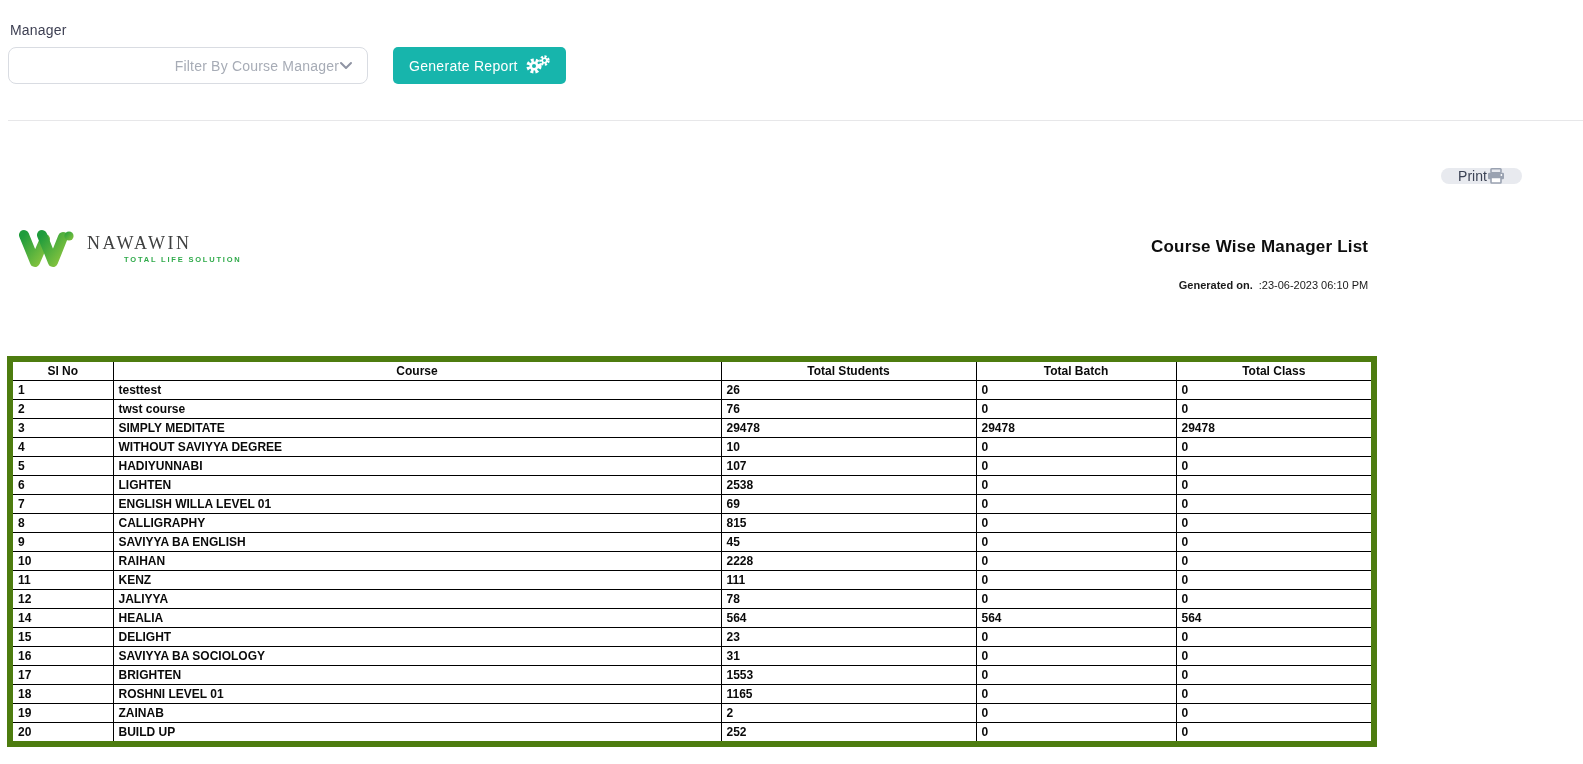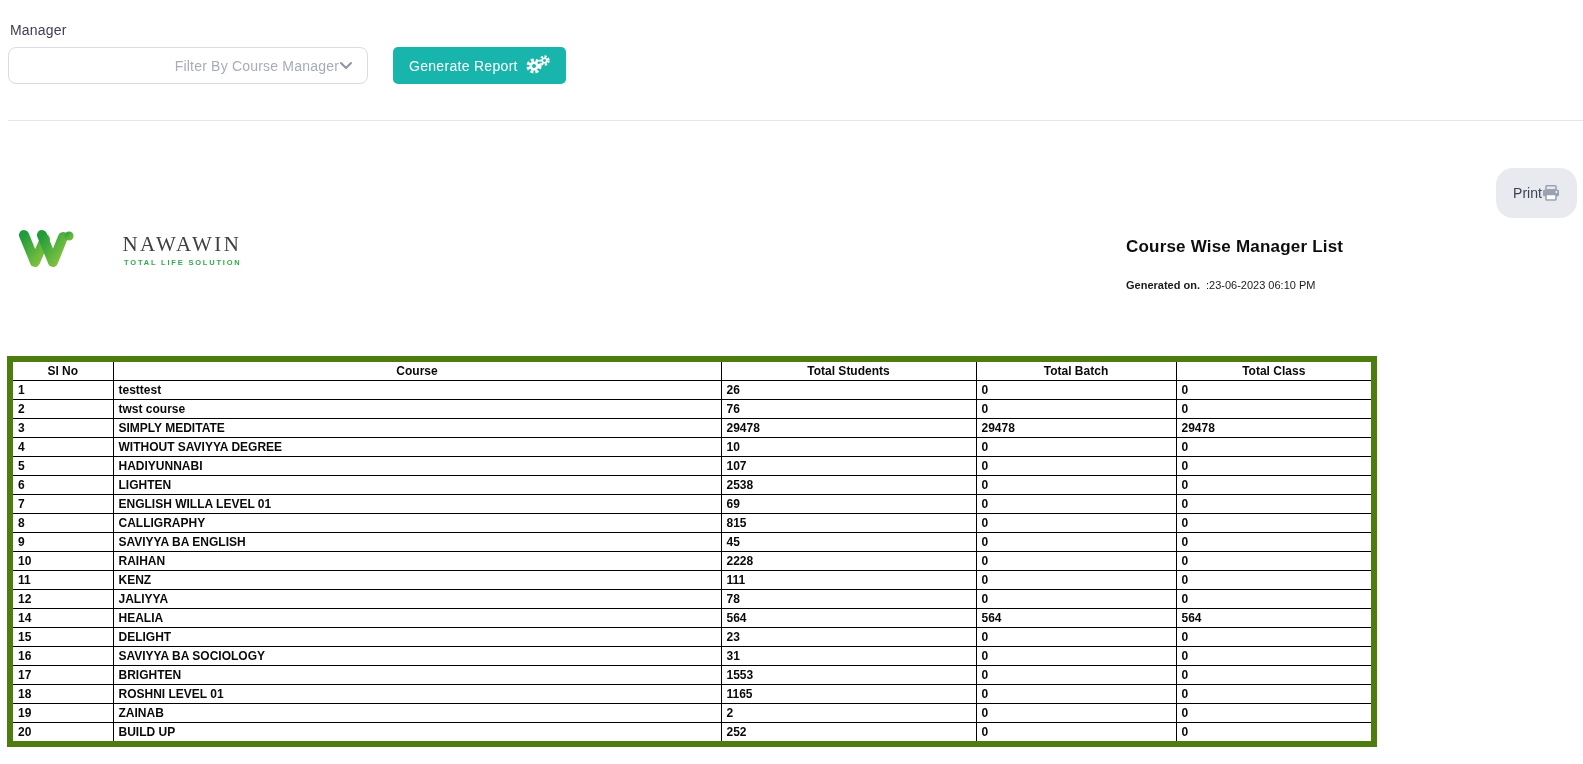--- a/index.html
+++ b/index.html
@@ -36,41 +36,41 @@
   .gear-big { left:0; top:3px; }
   .gear-small { left:13px; top:0; }
 
   .divider {
     position:absolute; left:8px; right:0; top:120px;
     border-top:1px solid #e7e7e9;
   }
 
   
   .print-btn {
-    position:absolute; left:1496px; top:168px; width:81px; height:50px;
+    position:absolute; left:1441px; top:168px; width:81px; height:16px;
     background:#e8eaef; border:none; border-radius:17px;
     display:flex; align-items:center; justify-content:center; gap:0;
     font-size:14px; color:#3b4254; cursor:pointer; font-family:inherit;
   }
   .printer-icon { width:18px; height:16px; }
 
   
   .logo { position:absolute; left:17px; top:228px; display:flex; align-items:flex-start; }
   .logo-mark { width:60px; height:42px; }
   .logo-textblock { margin-left:10px; padding-top:6px; }
   .logo-name {
     font-family:"Liberation Serif","DejaVu Serif",serif;
-    font-size:21px; color:#3f4040; letter-spacing:2.5px; line-height:1;text-align:right;
+    font-size:18px; color:#3f4040; letter-spacing:2.5px; line-height:1;
   }
   .logo-tagline {
     font-size:7.5px; font-weight:bold; color:#2faa4a;
     letter-spacing:1.8px; margin-top:3px; margin-left:37px;
   }
 
-  .report-title-block { position:absolute; left:1126px; top:237px; }
+  .report-title-block { position:absolute; left:1151px; top:237px;text-align:right; }
   .report-title { font-size:17px; font-weight:bold; color:#0d0d0d; letter-spacing:.2px; }
   .generated-line { margin-top:22px; font-size:11px; color:#1a1a1a; }
   .generated-label { font-weight:bold; }
   .generated-value { margin-left:6px; }
 
   
   .report-table-wrap { position:absolute; left:7px; top:356px; width:1364px; }
   table.report {
     width:100%; border-collapse:collapse; table-layout:fixed;
     border:6px solid #4d7c0f;

